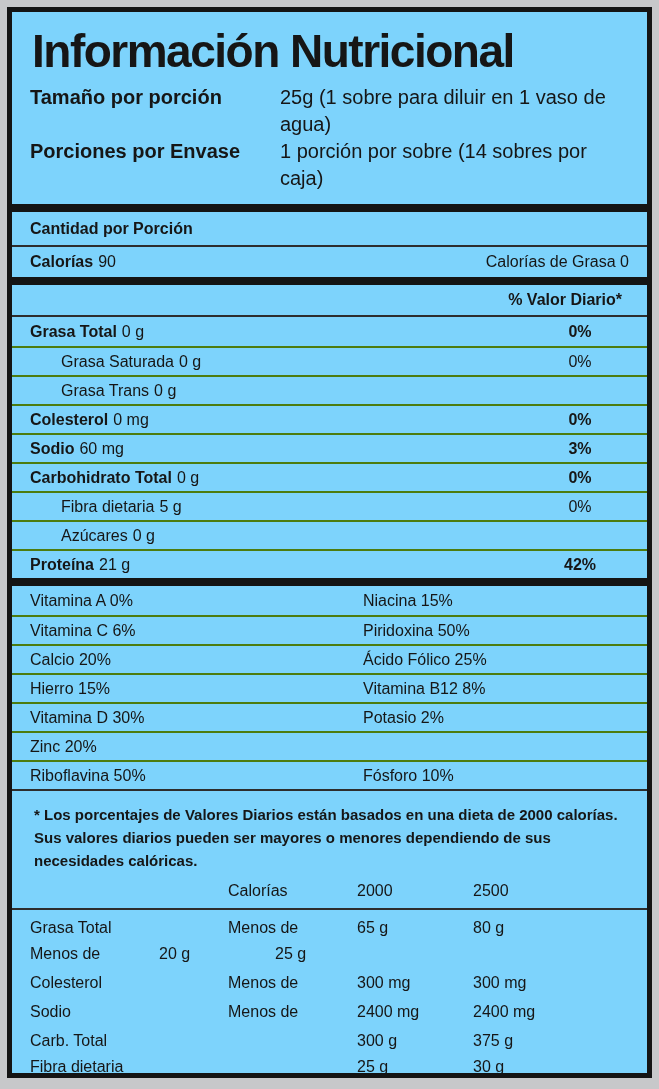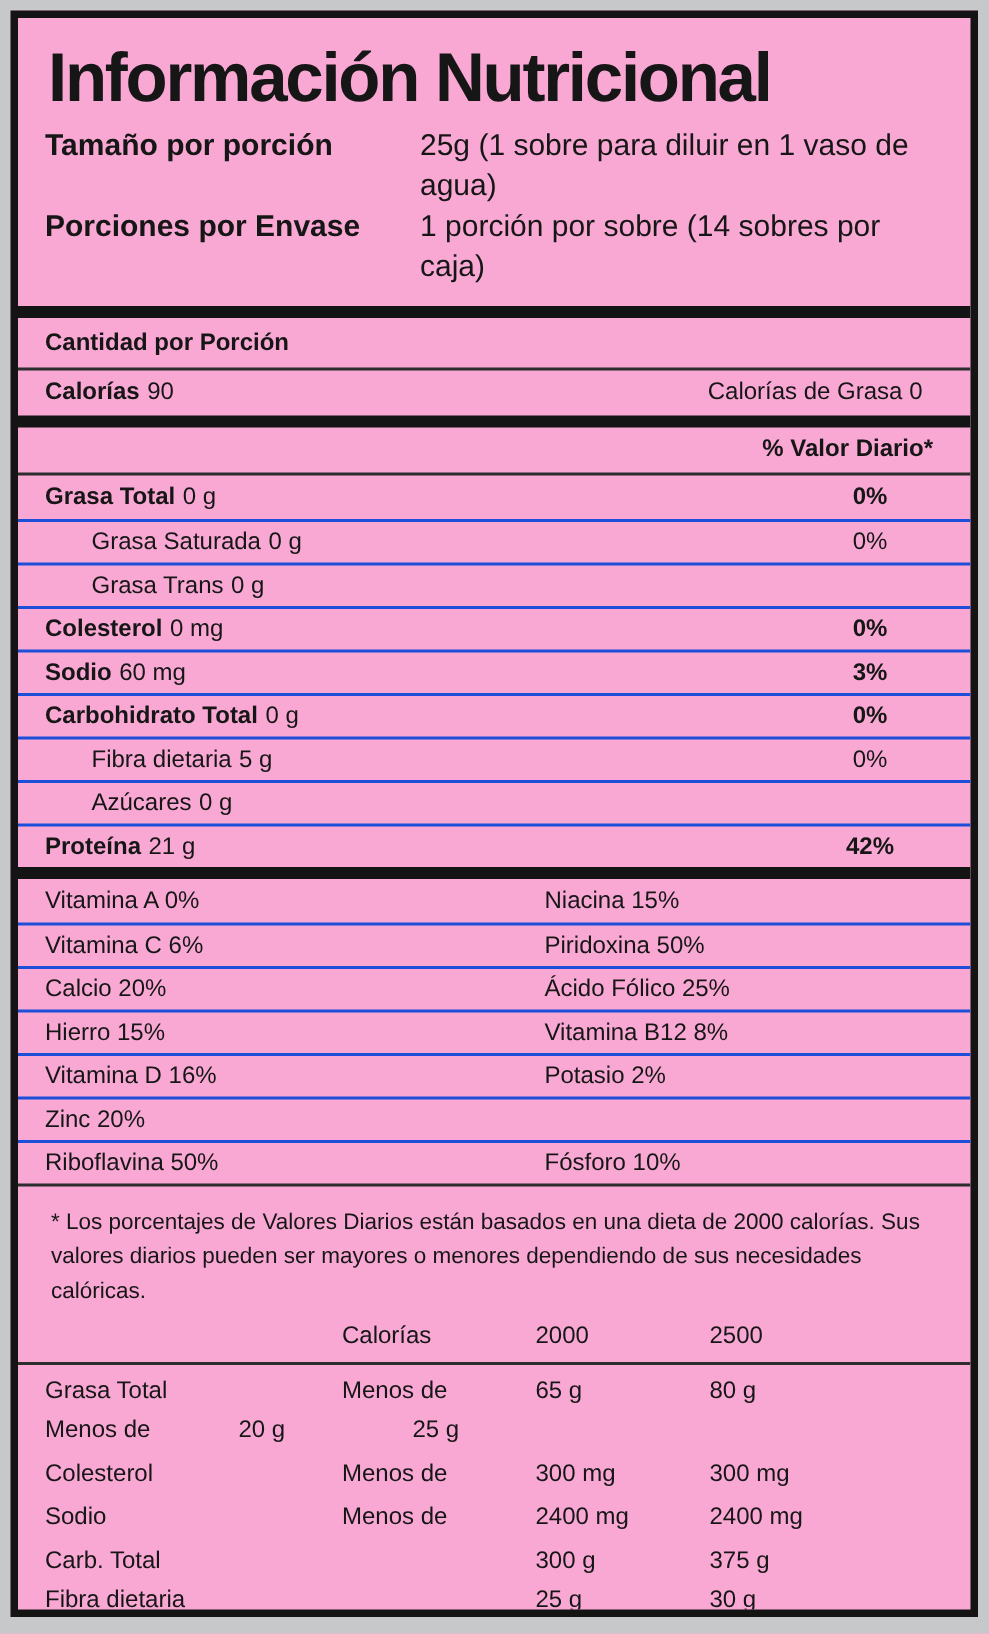--- a/index.html
+++ b/index.html
@@ -7,46 +7,46 @@
   body {
     background:#c7c8ca;
     font-family:"Liberation Sans", sans-serif;
     color:#161616;
     position:relative;
   }
   .label {
     position:absolute; left:7px; top:7px;
     width:645px; height:1071px;
     border:5px solid #141414;
-    background:#f9a8d4;
+    background:#7dd3fc;
     overflow:hidden;
   }
   .title {
     font-size:46px; font-weight:bold; letter-spacing:-1.5px;
     padding:12px 10px 4px 20px; white-space:nowrap;
   }
   .serving { padding:2px 18px 12px 18px; }
   .serving-row { display:flex; font-size:20px; line-height:27px; }
   .serving-label { font-weight:bold; width:250px; flex:none; }
   .serving-value { }
   .bar { height:8px; background:#141414; }
   .thinline { height:0; border-top:2px solid #2d2d2d; }
   .row { display:flex; align-items:center; height:30px; padding-left:18px; font-size:16px; }
   .row.h29 { height:29px; }
-  .sep { border-top:2px solid #1d4ed8; }
+  .sep { border-top:2px solid #4d7c0f; }
   .b { font-weight:bold; }
   .section-head { font-weight:bold; height:33px; }
   .cal-row { height:30px; }
-  .calfat { margin-left:auto; margin-right:32px; }
+  .calfat { margin-left:auto; margin-right:18px; }
   .amt { margin-left:5px; }
   .dvhead { justify-content:flex-end; padding-right:25px; font-weight:bold; height:30px; }
   .dv { margin-left:auto; width:100px; text-align:center; margin-right:17px; flex:none; }
   .ind { padding-left:31px; }
   .vleft { width:333px; flex:none; }
-  .fnblock { padding:12px 22px 0 22px; font-size:15px; line-height:23px; }
+  .fnblock { padding:12px 22px 0 22px; font-size:15px; line-height:23px;font-weight:bold; }
   .fnblock .fn-text { max-width:600px; }
   .trow { display:flex; align-items:center; height:29px; padding-left:18px; font-size:16px; }
   .thead { height:36px; align-items:flex-end; padding-bottom:8px; }
   .tc1 { width:198px; flex:none; }
   .tc2 { width:129px; flex:none; }
   .tc3 { width:116px; flex:none; }
   .tc2w { width:245px; flex:none; }
   .tind { padding-left:13px; }
   .cpg { padding-top:4px; }
   .cpg .trow { height:29px; }
@@ -146,21 +146,21 @@
   </div>
   <div class="row h29 sep">
     <span class="vleft">Calcio 20%</span>
     <span>Ácido Fólico 25%</span>
   </div>
   <div class="row h29 sep">
     <span class="vleft">Hierro 15%</span>
     <span>Vitamina B12 8%</span>
   </div>
   <div class="row h29 sep">
-    <span class="vleft">Vitamina D 16%</span>
+    <span class="vleft">Vitamina D 30%</span>
     <span>Potasio 2%</span>
   </div>
   <div class="row h29 sep">
     <span>Zinc 20%</span>
   </div>
   <div class="row h29 sep">
     <span class="vleft">Riboflavina 50%</span>
     <span>Fósforo 10%</span>
   </div>
 

